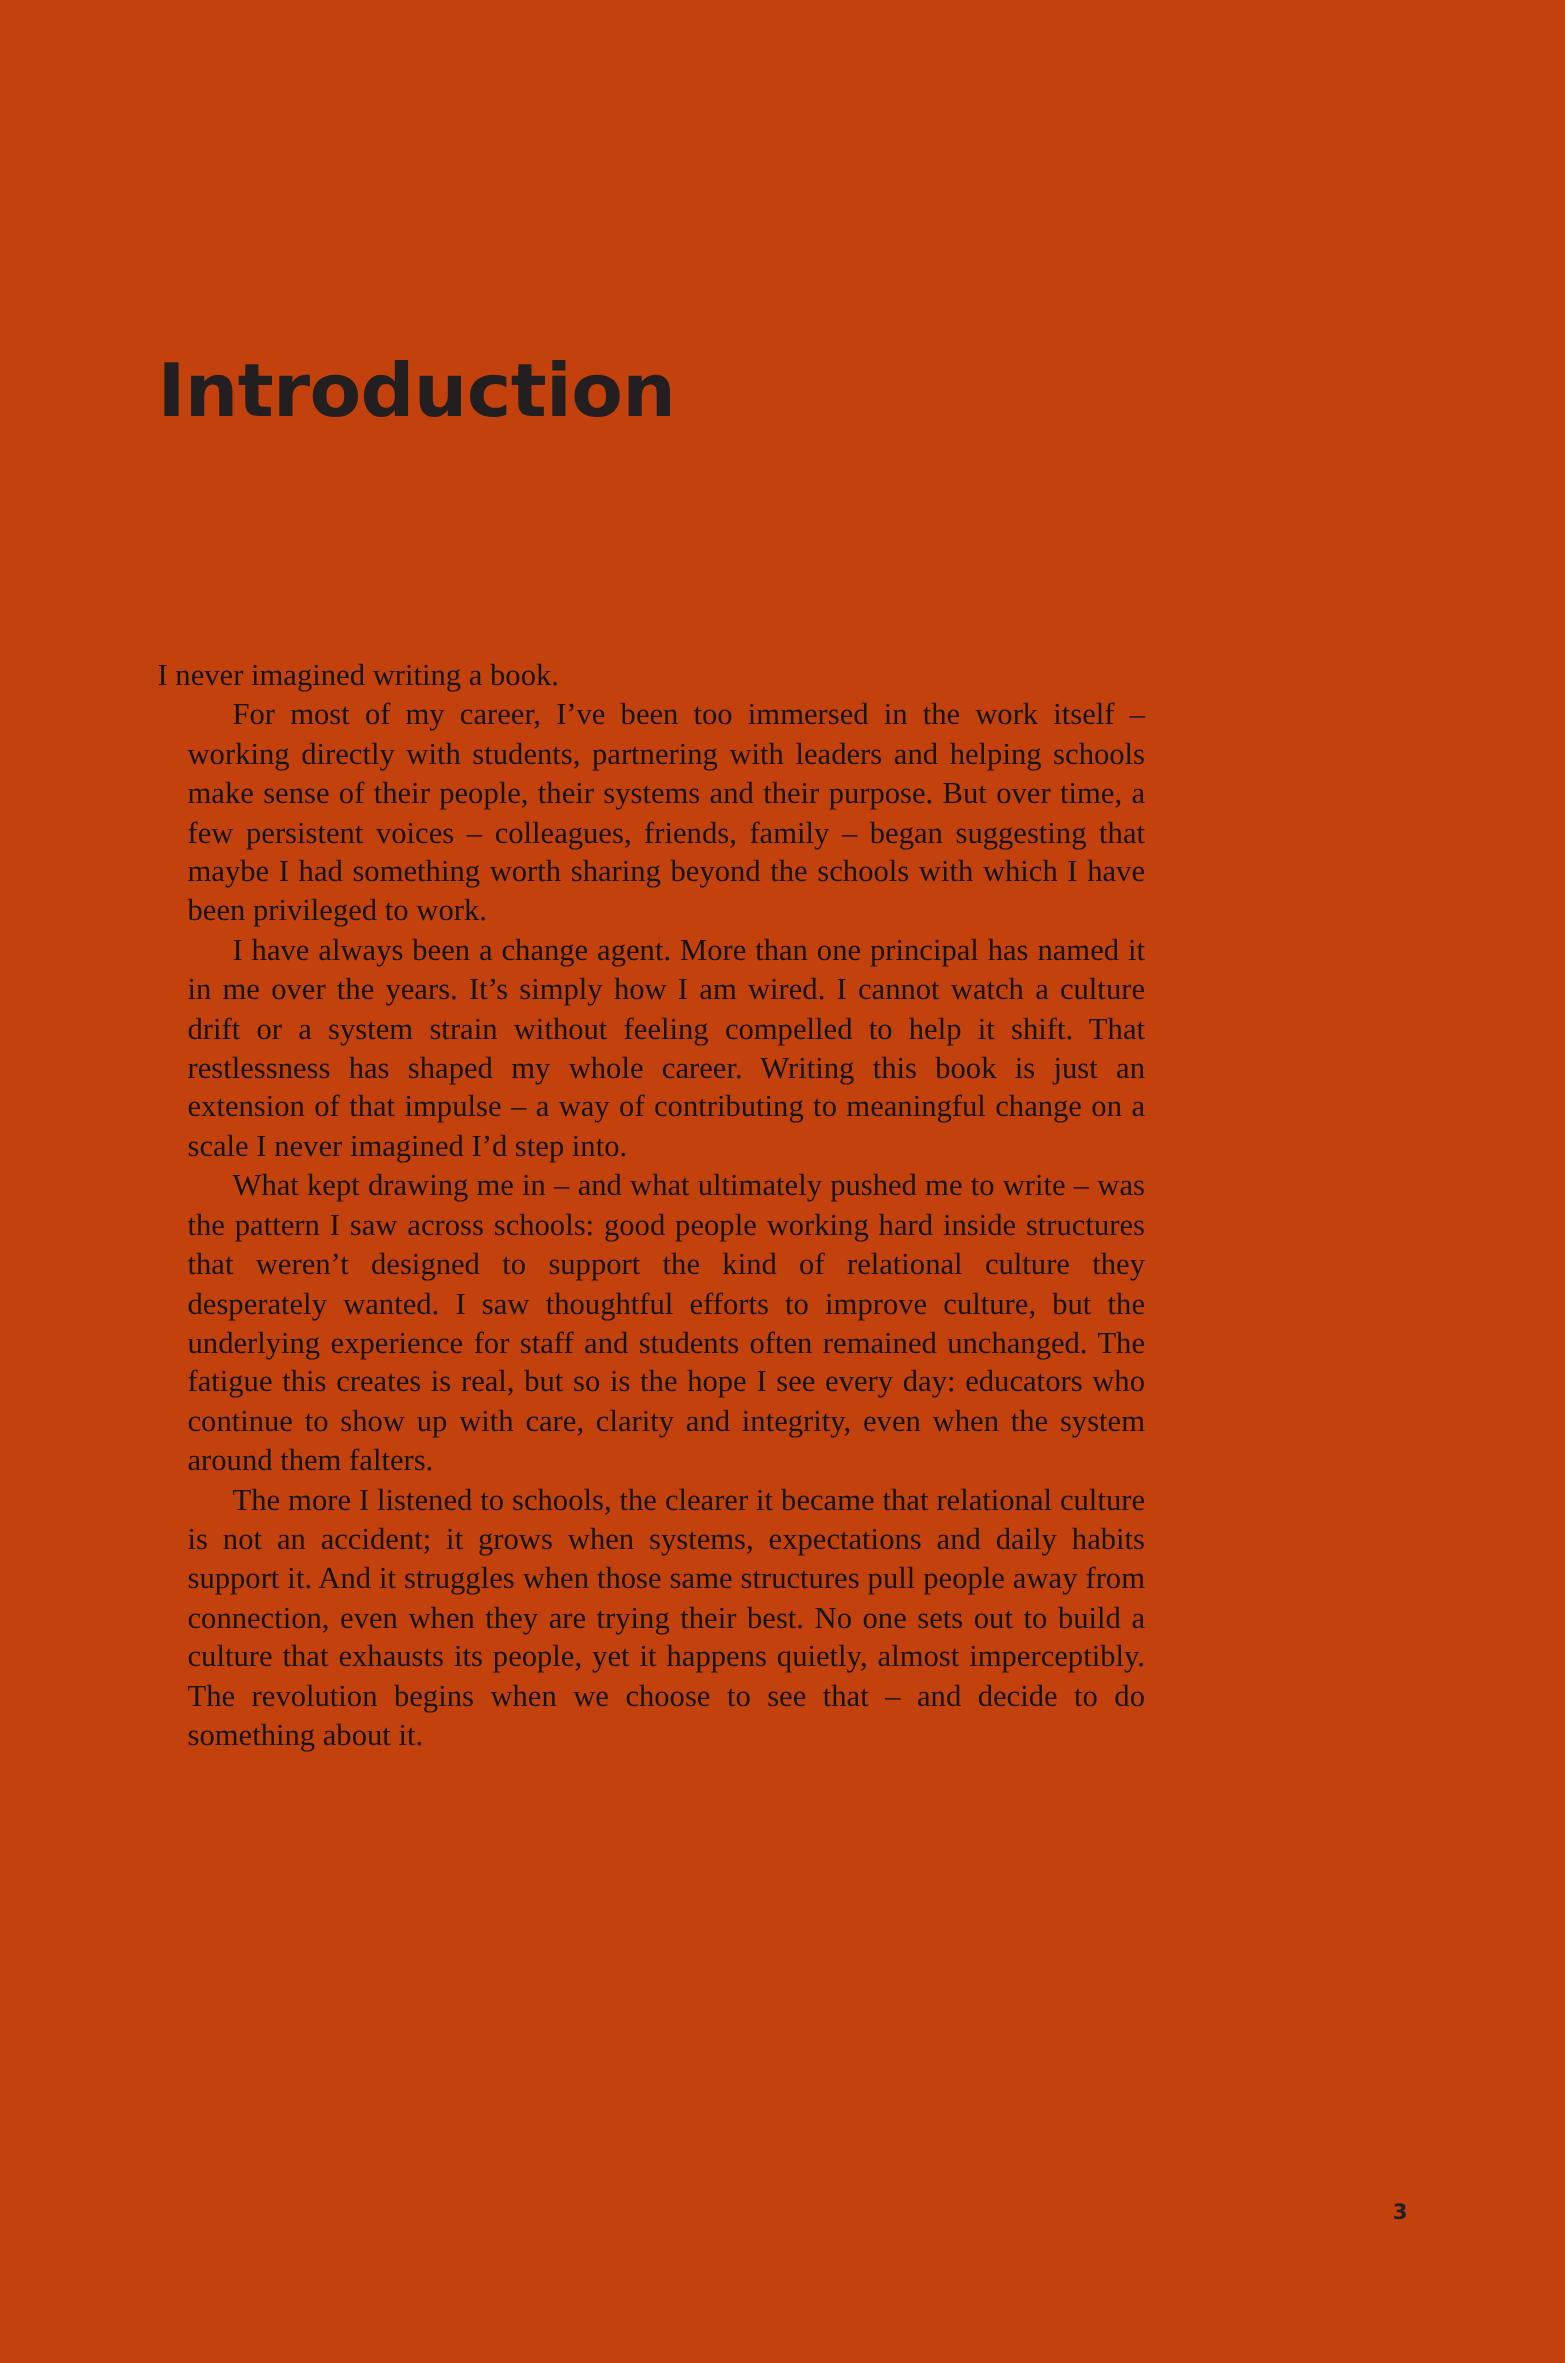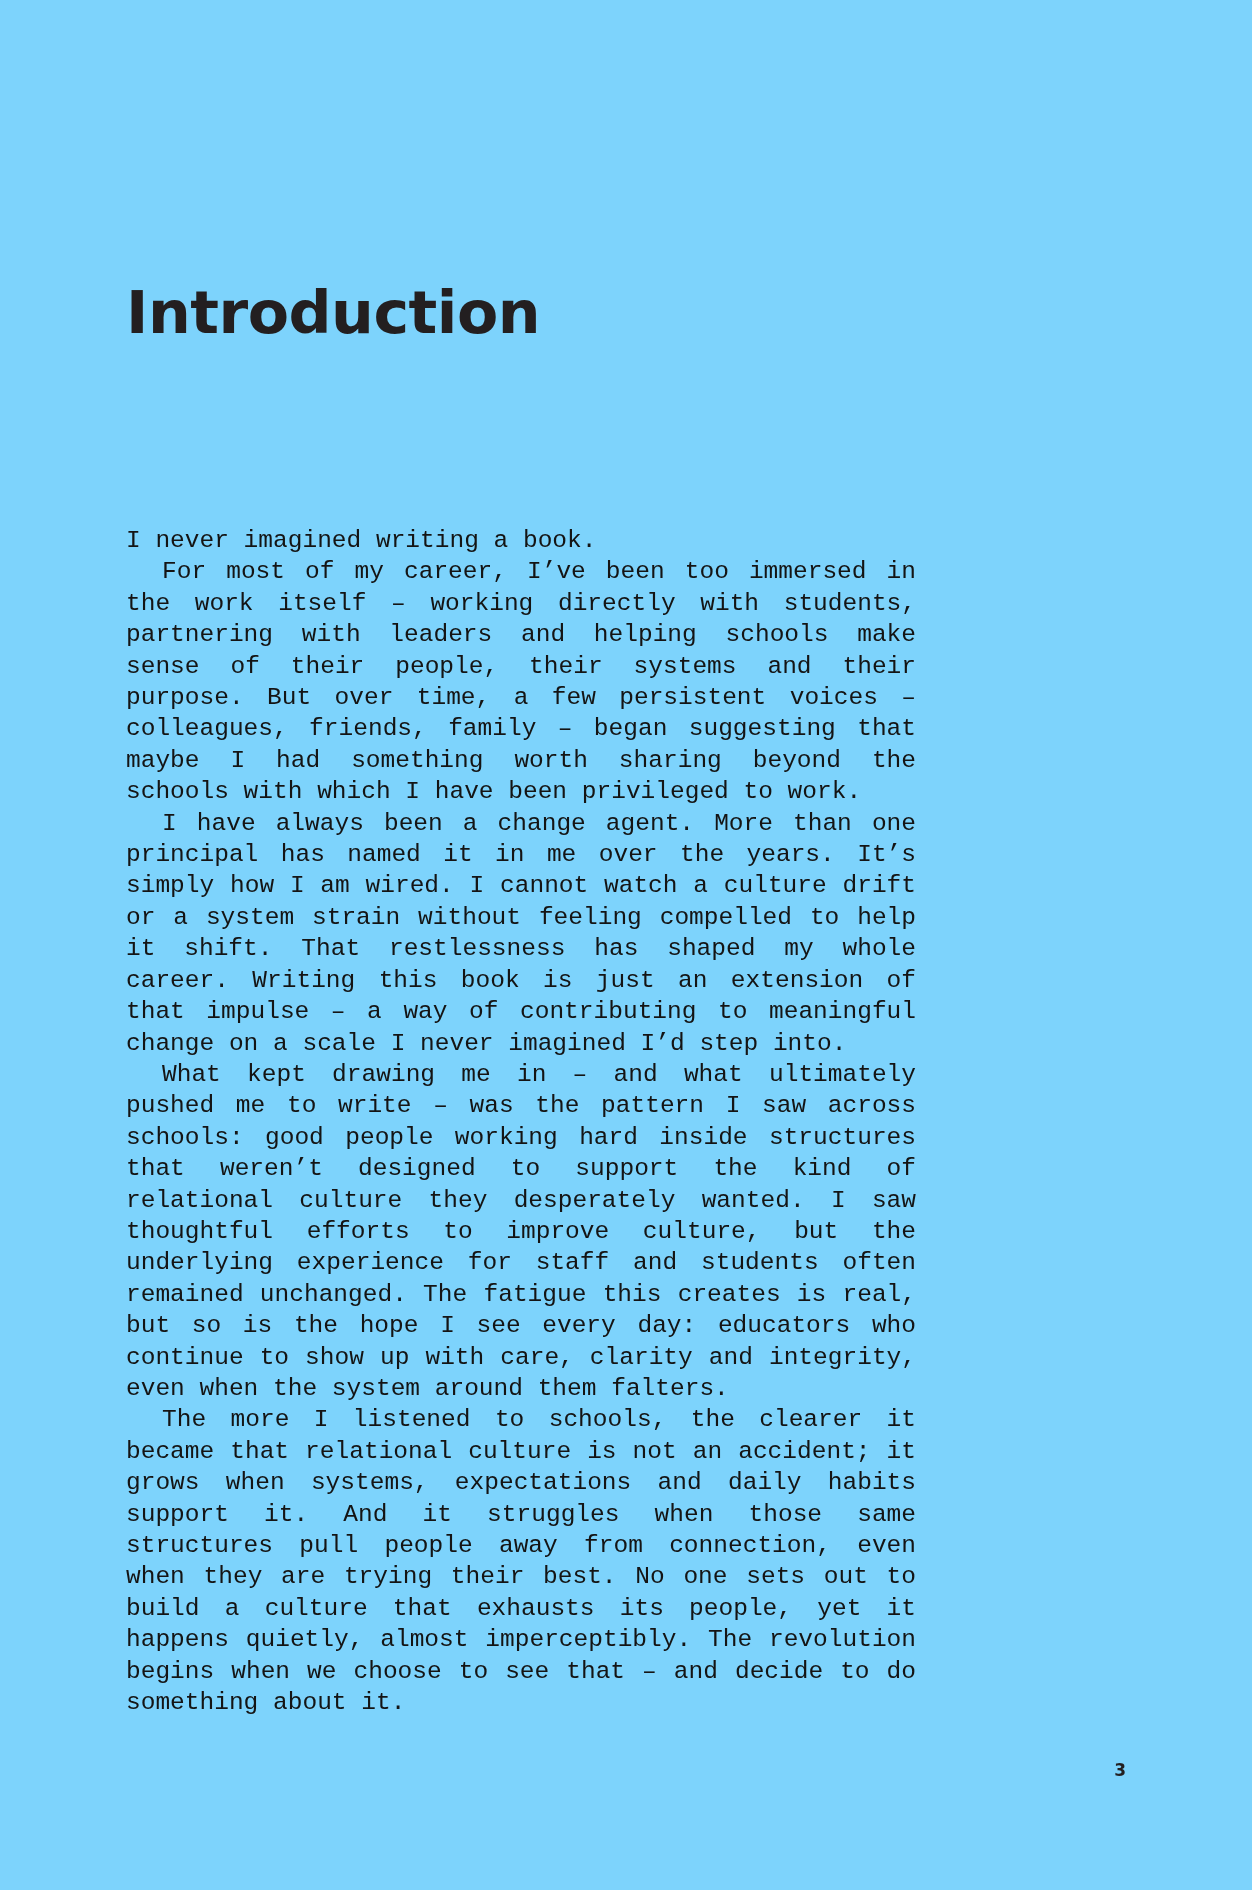--- a/index.html
+++ b/index.html
@@ -12,21 +12,21 @@
     background: #ffffff;
     font-family: "Liberation Serif", serif;
     color: #1a1a1a;
     overflow: hidden;
   }
 
   .page {
     position: relative;
     width: 1252px;
     height: 1890px;
-    background: #7dd3fc;
+    background: #c2410c;
     box-sizing: border-box;
   }
 
   .chapter-title {
     position: absolute;
     left: 126px;
     top: 243px;
     font-family: "DejaVu Sans", sans-serif;
     font-weight: bold;
     font-size: 59px;
@@ -35,36 +35,37 @@
     line-height: 1.0;
     transform: scaleX(1.02);
     transform-origin: left top;
   }
 
   .body-block {
     position: absolute;
     left: 126px;
     top: 525px;
     width: 790px;
-    font-family: Liberation Mono, monospace;
+    font-family: Liberation Serif, serif;
     font-size: 24.5px;
     line-height: 31.4px;
     color: #141414;
     text-align: justify;
     -webkit-hyphens: none;
     hyphens: none;
   }
 
   .body-block p {
     margin: 0;
     text-indent: 0;
   }
 
   .body-block p.indented {
     text-indent: 36px;
+    margin-left: 24px;
   }
 
   .body-block p:last-child {
     text-align: justify;
   }
 
   .page-number {
     position: absolute;
     right: 126px;
     top: 1760px;

